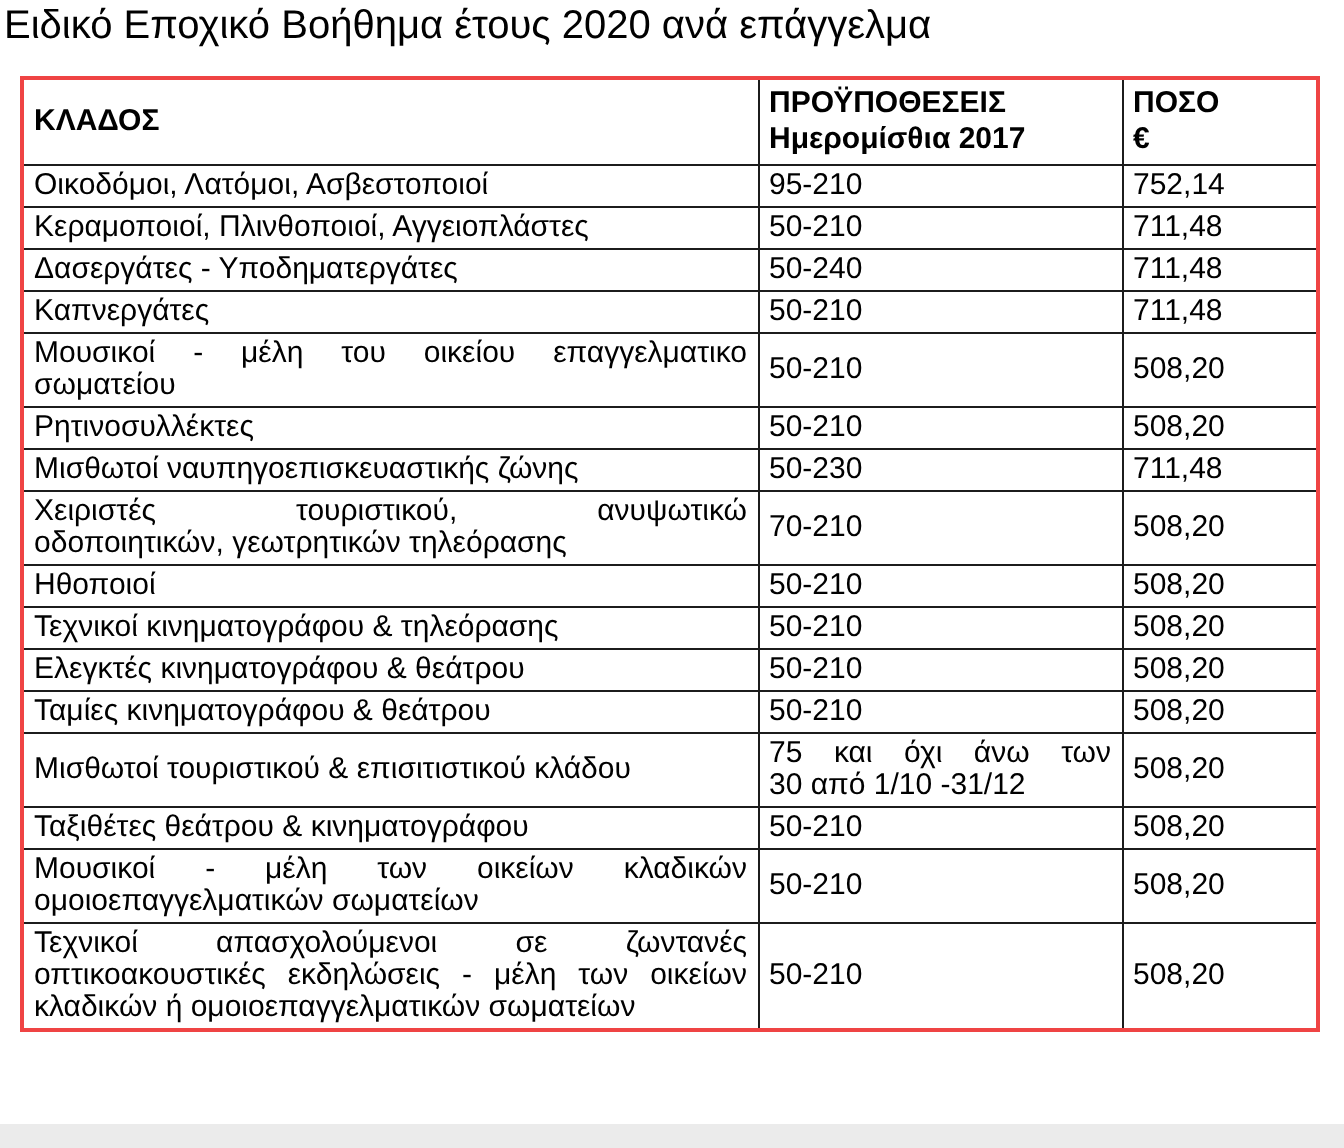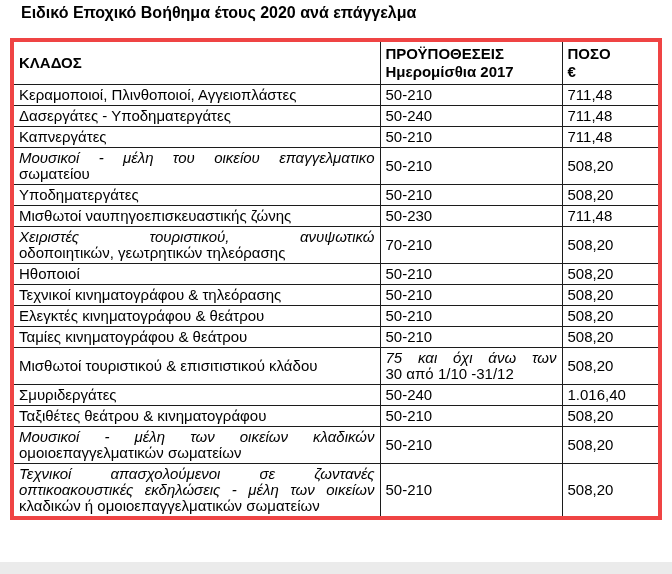--- a/index.html
+++ b/index.html
@@ -6,53 +6,51 @@
   html, body { margin: 0; padding: 0; }
   body {
     width: 672px; height: 574px;
     background: #ffffff;
     color: #000000;
     font-family: "Liberation Sans", sans-serif;
     overflow: hidden;
     position: relative;
   }
   .page-title {
-    font-size: 16px;
-    font-weight: bold;
+    font-size: 20px;
+    font-weight: normal;
     padding: 4px 0 0 2px;
     line-height: 18px;
-    margin-left: 19px;
   }
   table.benefit-table {
     border-collapse: collapse;
     table-layout: fixed;
     width: 648px;
     margin: 16px 0 0 10px;
-    border: 4px solid #ef4444;
+    border: 2px solid #ef4444;
   }
   .benefit-table th, .benefit-table td {
     border: 1.5px solid #1c1c1c;
     padding: 2px 5px;
     font-size: 15px;
     line-height: 16px;
     vertical-align: middle;
     text-align: left;
     overflow: hidden;
     white-space: normal;
   }
   .benefit-table th {
     font-weight: bold;
     line-height: 18px;
     padding: 3px 5px;
   }
   .cell-line { display: block; }
   .jline {
     text-align: justify;
     text-align-last: justify;
-    font-style: italic;
   }
   .bottom-strip {
     position: absolute;
     left: 0; bottom: 0;
     width: 672px; height: 12px;
     background: #ebebeb;
   }
 </style>
 </head>
 <body>
@@ -76,20 +74,29 @@
       </th>
       <th>
         <div class="cell-line">ΠΟΣΟ</div>
         <div class="cell-line">€</div>
       </th>
     </tr>
   </thead>
   <tbody>
       <tr>
         <td>
+          <div class="cell-line">Οικοδόμοι, Λατόμοι, Ασβεστοποιοί</div>
+        </td>
+        <td>
+          <div class="cell-line">95-210</div>
+        </td>
+        <td>752,14</td>
+      </tr>
+      <tr>
+        <td>
           <div class="cell-line">Κεραμοποιοί, Πλινθοποιοί, Αγγειοπλάστες</div>
         </td>
         <td>
           <div class="cell-line">50-210</div>
         </td>
         <td>711,48</td>
       </tr>
       <tr>
         <td>
           <div class="cell-line">Δασεργάτες - Υποδηματεργάτες</div>
@@ -113,21 +120,21 @@
           <div class="cell-line jline">Μουσικοί - μέλη του οικείου επαγγελματικο</div>
           <div class="cell-line">σωματείου</div>
         </td>
         <td>
           <div class="cell-line">50-210</div>
         </td>
         <td>508,20</td>
       </tr>
       <tr>
         <td>
-          <div class="cell-line">Υποδηματεργάτες</div>
+          <div class="cell-line">Ρητινοσυλλέκτες</div>
         </td>
         <td>
           <div class="cell-line">50-210</div>
         </td>
         <td>508,20</td>
       </tr>
       <tr>
         <td>
           <div class="cell-line">Μισθωτοί ναυπηγοεπισκευαστικής ζώνης</div>
         </td>
@@ -184,29 +191,20 @@
       </tr>
       <tr>
         <td>
           <div class="cell-line">Μισθωτοί τουριστικού &amp; επισιτιστικού κλάδου</div>
         </td>
         <td>
           <div class="cell-line jline">75 και όχι άνω των</div>
           <div class="cell-line">30 από 1/10 -31/12</div>
         </td>
         <td>508,20</td>
-      </tr>
-      <tr>
-        <td>
-          <div class="cell-line">Σμυριδεργάτες</div>
-        </td>
-        <td>
-          <div class="cell-line">50-240</div>
-        </td>
-        <td>1.016,40</td>
       </tr>
       <tr>
         <td>
           <div class="cell-line">Ταξιθέτες θεάτρου &amp; κινηματογράφου</div>
         </td>
         <td>
           <div class="cell-line">50-210</div>
         </td>
         <td>508,20</td>
       </tr>

